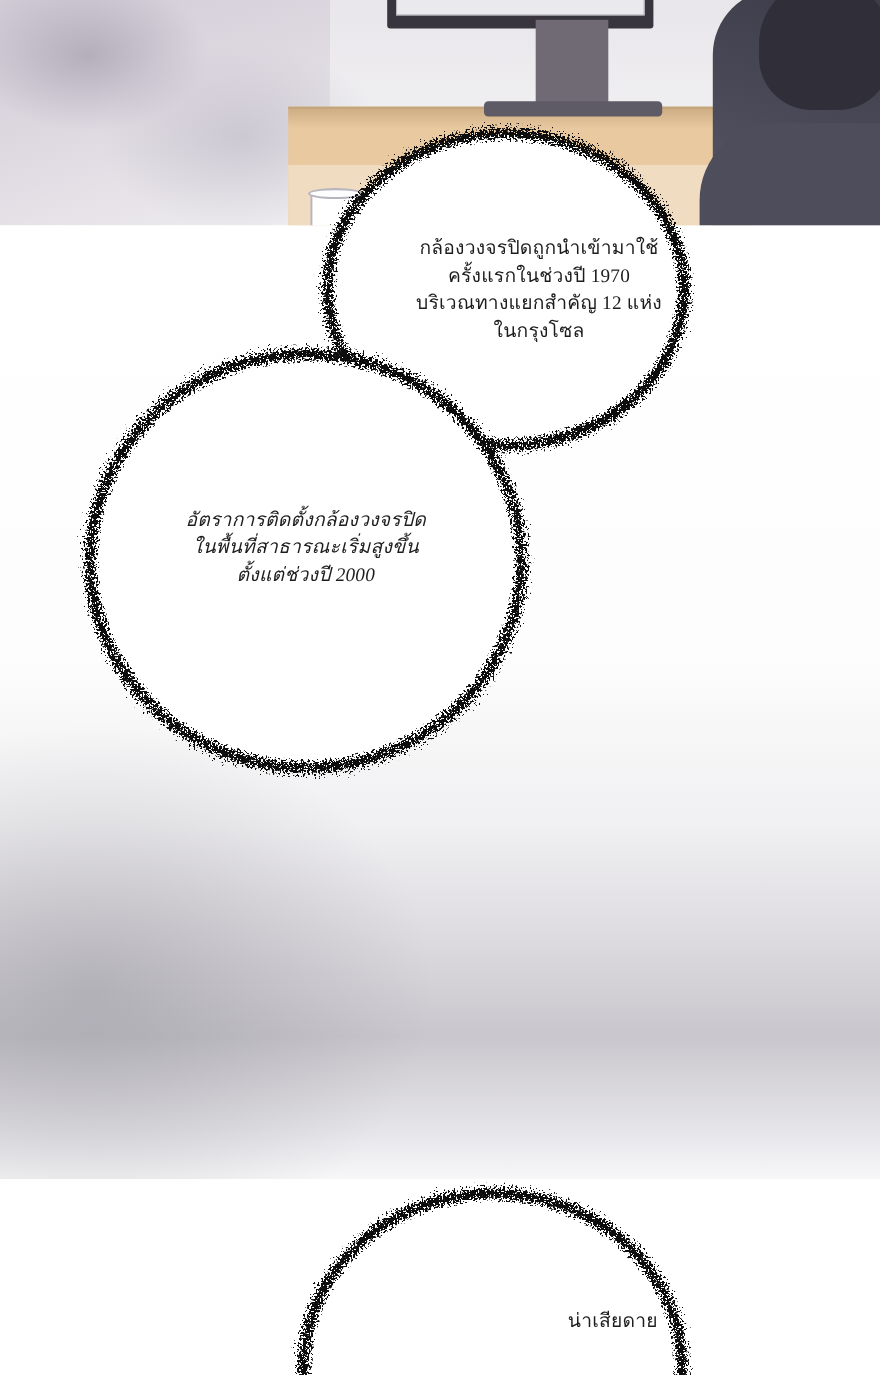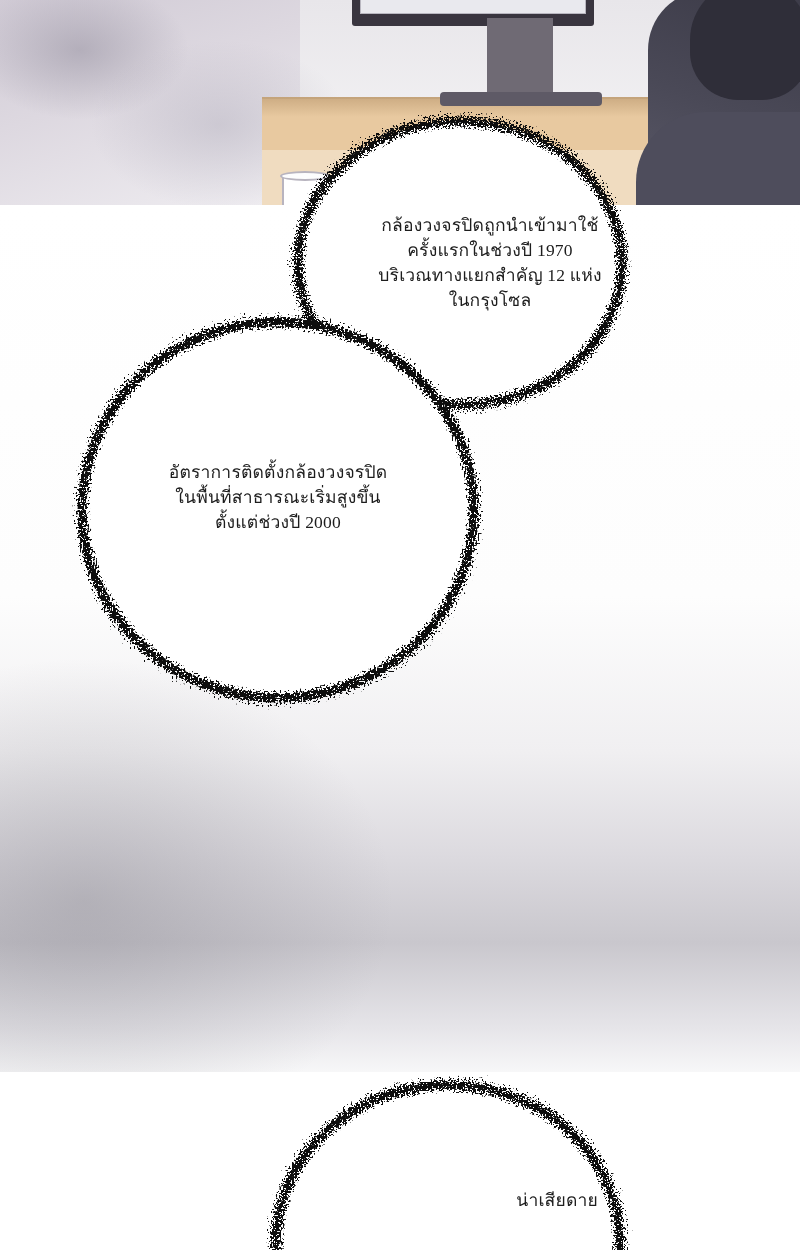--- a/index.html
+++ b/index.html
@@ -227,21 +227,21 @@
     white-space: pre-line;
   }
 
   #bubble-1 { left: 280px; top: 108px; }
   #bubble-1 .bubble-text {
     left: 60px; top: 105px; width: 300px;
   }
 
   #bubble-2 { left: 68px; top: 305px; }
   #bubble-2 .bubble-text {
-    left: 40px; top: 155px; width: 340px;
+    left: 40px; top: 155px; width: 340px; font-style: italic;
   }
 
   #bubble-3 { left: 258px; top: 1068px; }
   #bubble-3 .bubble-text {
     left: 40px; top: 120px; width: 300px; text-align: right;
   }
 </style>
 </head>
 <body>
 

